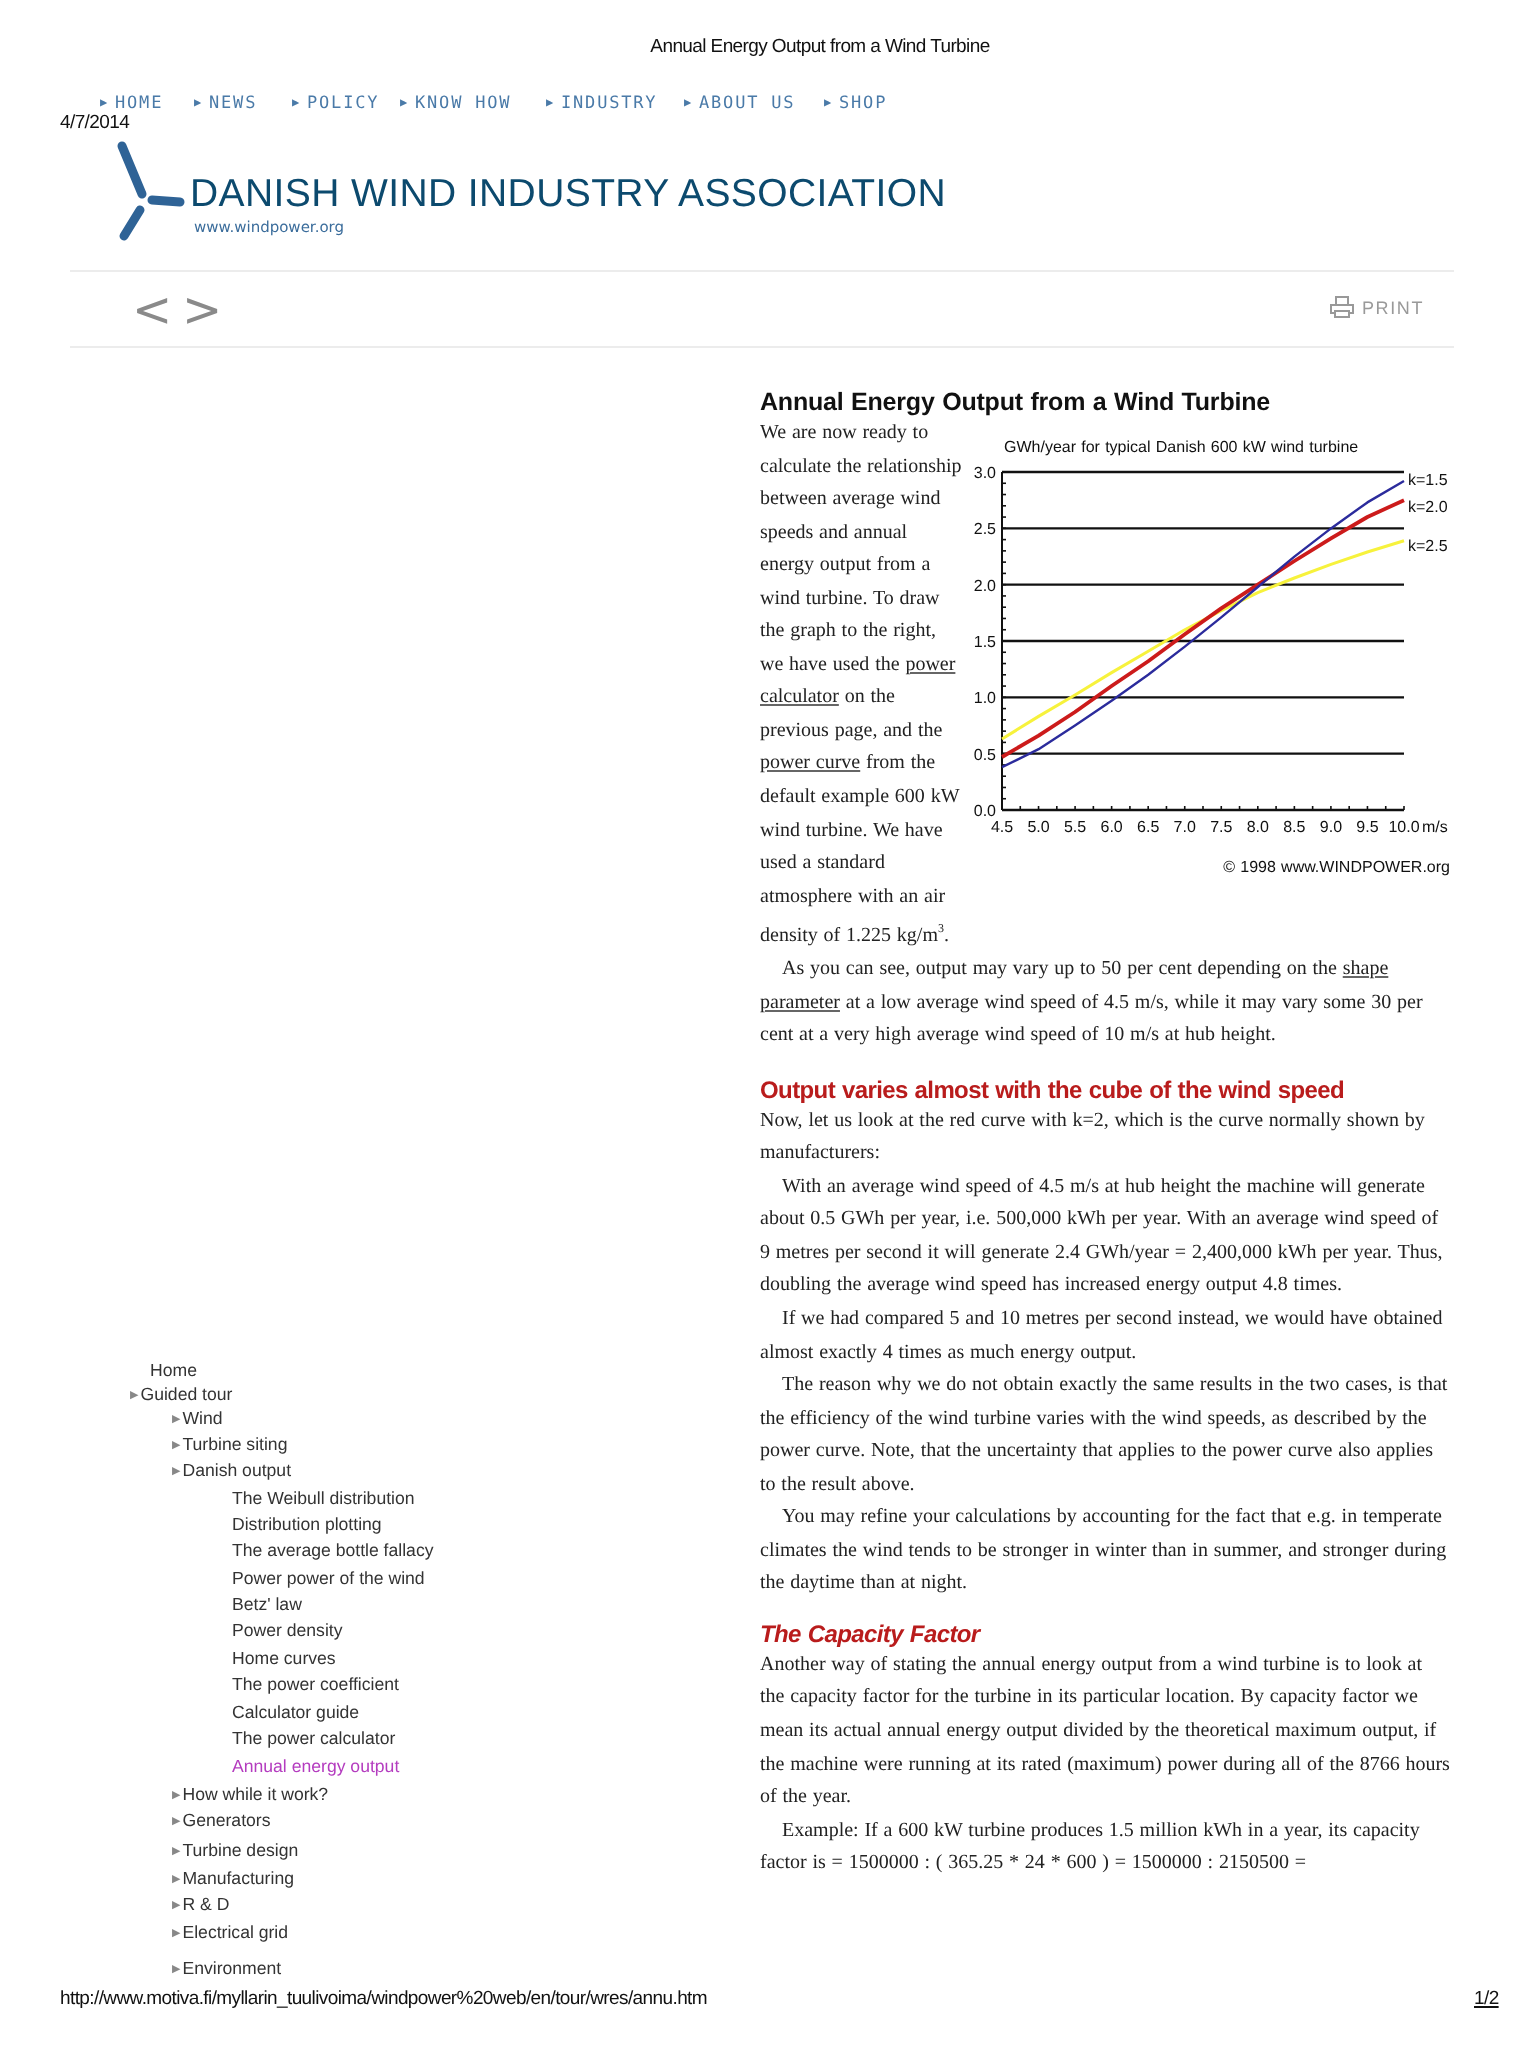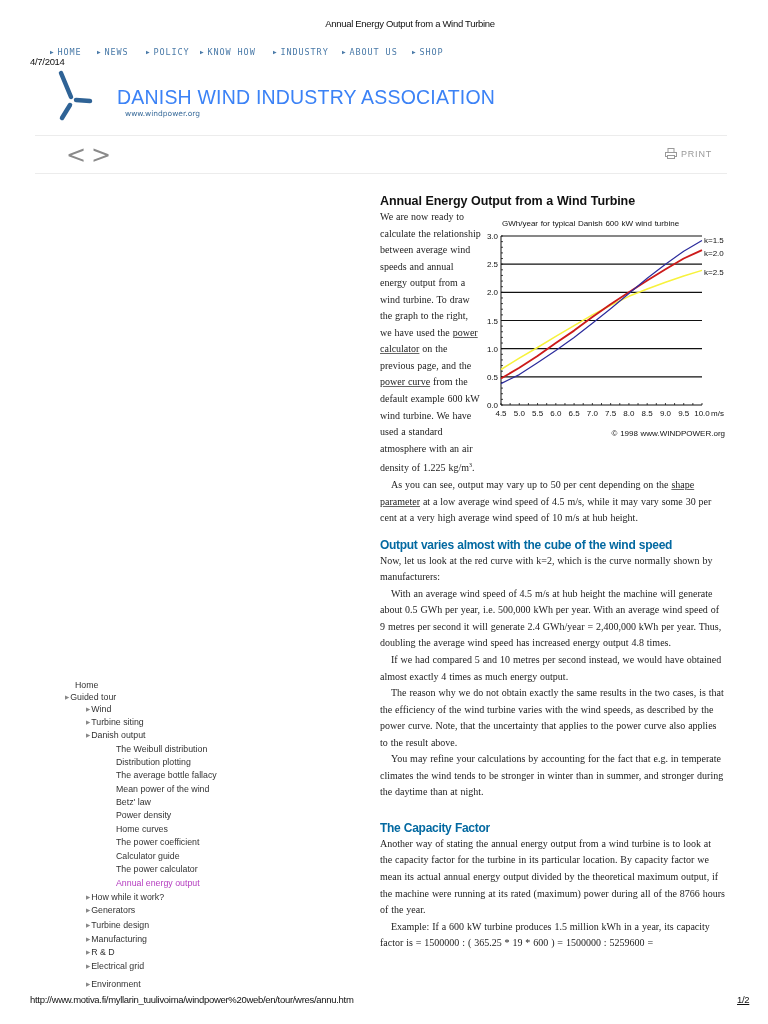--- a/index.html
+++ b/index.html
@@ -6,41 +6,41 @@
   body { width:768px; height:1024px; position:relative; background:#fff; overflow:hidden;
          font-family:"Liberation Sans", sans-serif; color:#222; }
   .abs { position:absolute; }
   .hdr-text { font-family:"Liberation Sans", sans-serif; font-size:9.5px; color:#111; letter-spacing:-0.3px; }
   #print-date { left:30px; top:18px;margin-top:38px; }
   #print-title { left:0; width:820px; top:18px; text-align:center; }
   .nav-item { position:absolute; top:47px; font-family:"DejaVu Sans Mono", monospace; font-size:8.5px;
               color:#4a7aa8; letter-spacing:0.9px; text-decoration:none; white-space:nowrap; }
   .nav-item .tri { font-size:6px; margin-right:3px; position:relative; top:-1px; }
   #logo-icon { left:56px; top:70px; width:40px; height:52px; }
-  #logo-name { left:95px; top:86px; font-family:"Liberation Sans", sans-serif; font-size:19.5px; color:#3b82f6;
-               letter-spacing:0.2px; font-weight:normal; white-space:nowrap;margin-left:22px; }
-  #logo-url { left:97px; top:109px; font-family:"DejaVu Sans", sans-serif; font-size:7.5px; color:#3a6c9b;margin-left:28px; }
+  #logo-name { left:95px; top:86px; font-family:"Liberation Sans", sans-serif; font-size:19.5px; color:#0c4a6e;
+               letter-spacing:0.2px; font-weight:normal; white-space:nowrap; }
+  #logo-url { left:97px; top:109px; font-family:"DejaVu Sans", sans-serif; font-size:7.5px; color:#3a6c9b; }
   .divider { position:absolute; left:35px; width:692px; height:1px; background:#ececec; }
   .arrow-btn { position:absolute; top:143px; font-family:"DejaVu Sans", sans-serif; font-size:24px; color:#8a8a8a;
                line-height:24px; cursor:pointer; }
   #print-btn { left:665px; top:148px; font-family:"Liberation Sans", sans-serif; font-size:9px; color:#999;
                letter-spacing:0.8px; display:flex; align-items:center; gap:4px; cursor:pointer; }
   
   .side-item { position:absolute; font-family:"Liberation Sans", sans-serif; font-size:8.8px; color:#333;
                white-space:nowrap; line-height:12px; cursor:pointer; }
   .side-item .mk { font-size:5.5px; color:#888; margin-right:1px; position:relative; top:-1px; }
   .side-item.active { color:#b43cbf; }
   
   #article { left:380px; top:193px; width:345px; font-family:"Liberation Serif", serif; font-size:10px;
              line-height:16.55px; color:#222; word-spacing:0.4px; }
   #article h1 { margin:0; font-family:"Liberation Sans", sans-serif; font-weight:bold; font-size:12.5px;
                 line-height:16px; color:#111; letter-spacing:-0.1px; }
   #article h2 { margin:10px 0 0 0; font-family:"Liberation Sans", sans-serif; font-weight:bold; font-size:12px;
-                line-height:16px; color:#0369a1; letter-spacing:-0.3px; }
-  #article h2.cap { margin-top:19px; }
+                line-height:16px; color:#b91c1c; letter-spacing:-0.3px; }
+  #article h2.cap { margin-top:8px;font-style:italic; }
   #article p { margin:0; }
   #article p.ind { text-indent:11px; }
   #article a { color:#222; text-decoration:underline; text-decoration-color:#666; cursor:pointer; }
   #article sup { font-size:6px; }
   #chart-box { float:right; width:243px; height:250px; margin:0;text-align:right; }
   #chart-box svg { display:block; }
   .chart-text { font-family:"Liberation Sans", sans-serif; font-size:8px; fill:#111; }
   #footer-url { left:30px; top:994px; }
   #footer-page { left:737px; top:994px;text-decoration:underline; }
 </style>
@@ -85,21 +85,21 @@
 
 <div>
   <div class="side-item" style="left:75px;top:679px"><span>Home</span></div>
   <div class="side-item" style="left:65px;top:691px"><span class="mk">▶</span><span>Guided tour</span></div>
   <div class="side-item" style="left:86px;top:703px"><span class="mk">▶</span><span>Wind</span></div>
   <div class="side-item" style="left:86px;top:716px"><span class="mk">▶</span><span>Turbine siting</span></div>
   <div class="side-item" style="left:86px;top:729px"><span class="mk">▶</span><span>Danish output</span></div>
   <div class="side-item" style="left:116px;top:743px"><span>The Weibull distribution</span></div>
   <div class="side-item" style="left:116px;top:756px"><span>Distribution plotting</span></div>
   <div class="side-item" style="left:116px;top:769px"><span>The average bottle fallacy</span></div>
-  <div class="side-item" style="left:116px;top:783px"><span>Mean power of the wind</span></div>
+  <div class="side-item" style="left:116px;top:783px"><span>Power power of the wind</span></div>
   <div class="side-item" style="left:116px;top:796px"><span>Betz' law</span></div>
   <div class="side-item" style="left:116px;top:809px"><span>Power density</span></div>
   <div class="side-item" style="left:116px;top:823px"><span>Home curves</span></div>
   <div class="side-item" style="left:116px;top:836px"><span>The power coefficient</span></div>
   <div class="side-item" style="left:116px;top:850px"><span>Calculator guide</span></div>
   <div class="side-item" style="left:116px;top:863px"><span>The power calculator</span></div>
   <div class="side-item active" style="left:116px;top:877px"><span>Annual energy output</span></div>
   <div class="side-item" style="left:86px;top:891px"><span class="mk">▶</span><span>How while it work?</span></div>
   <div class="side-item" style="left:86px;top:904px"><span class="mk">▶</span><span>Generators</span></div>
   <div class="side-item" style="left:86px;top:919px"><span class="mk">▶</span><span>Turbine design</span></div>
@@ -214,17 +214,17 @@
 
   <h2>Output varies almost with the cube of the wind speed</h2>
   <p>Now, let us look at the red curve with k=2, which is the curve normally shown by manufacturers:</p>
   <p class="ind">With an average wind speed of 4.5 m/s at hub height the machine will generate about 0.5 GWh per year, i.e. 500,000 kWh per year. With an average wind speed of 9 metres per second it will generate 2.4 GWh/year = 2,400,000 kWh per year. Thus, doubling the average wind speed has increased energy output 4.8 times.</p>
   <p class="ind">If we had compared 5 and 10 metres per second instead, we would have obtained almost exactly 4 times as much energy output.</p>
   <p class="ind">The reason why we do not obtain exactly the same results in the two cases, is that the efficiency of the wind turbine varies with the wind speeds, as described by the power curve. Note, that the uncertainty that applies to the power curve also applies to the result above.</p>
   <p class="ind">You may refine your calculations by accounting for the fact that e.g. in temperate climates the wind tends to be stronger in winter than in summer, and stronger during the daytime than at night.</p>
 
   <h2 class="cap">The Capacity Factor</h2>
   <p>Another way of stating the annual energy output from a wind turbine is to look at the capacity factor for the turbine in its particular location. By capacity factor we mean its actual annual energy output divided by the theoretical maximum output, if the machine were running at its rated (maximum) power during all of the 8766 hours of the year.</p>
-  <p class="ind">Example: If a 600 kW turbine produces 1.5 million kWh in a year, its capacity factor is = 1500000 : ( 365.25 * 19 * 600 ) = 1500000 : 5259600 =</p>
+  <p class="ind">Example: If a 600 kW turbine produces 1.5 million kWh in a year, its capacity factor is = 1500000 : ( 365.25 * 24 * 600 ) = 1500000 : 2150500 =</p>
 </div>
 
 <div id="footer-url" class="abs hdr-text">http://www.motiva.fi/myllarin_tuulivoima/windpower%20web/en/tour/wres/annu.htm</div>
 <div id="footer-page" class="abs hdr-text">1/2</div>
 
 </body></html>

